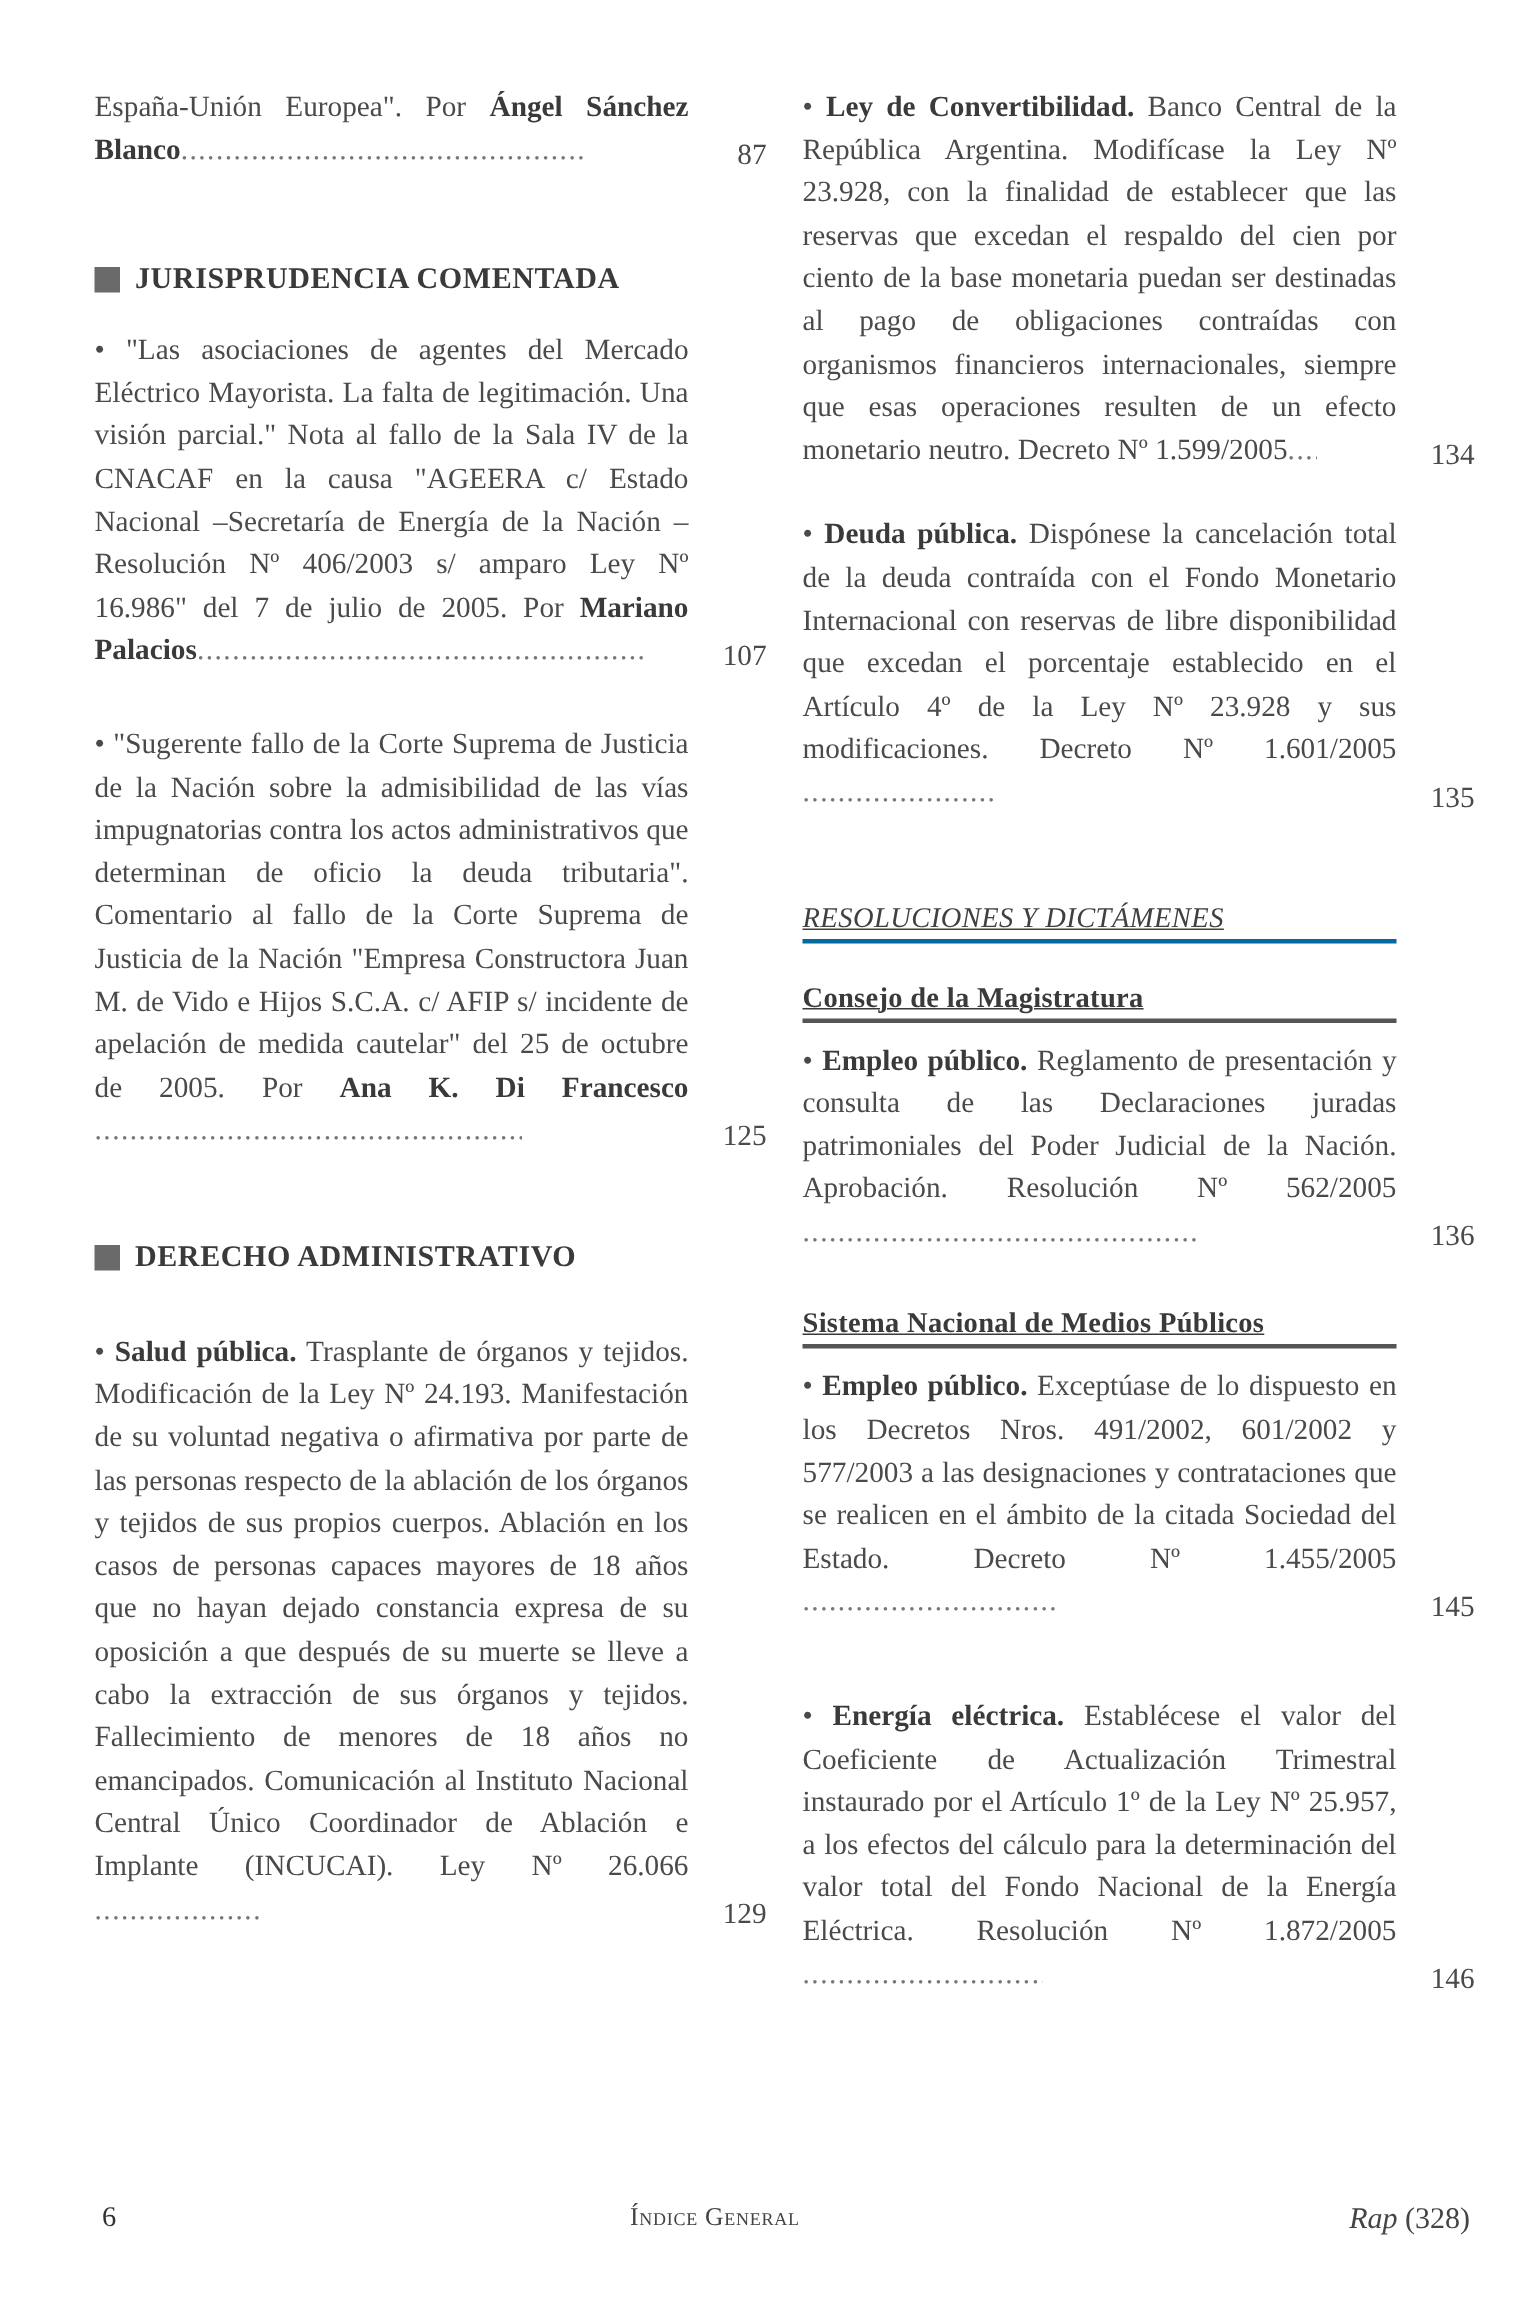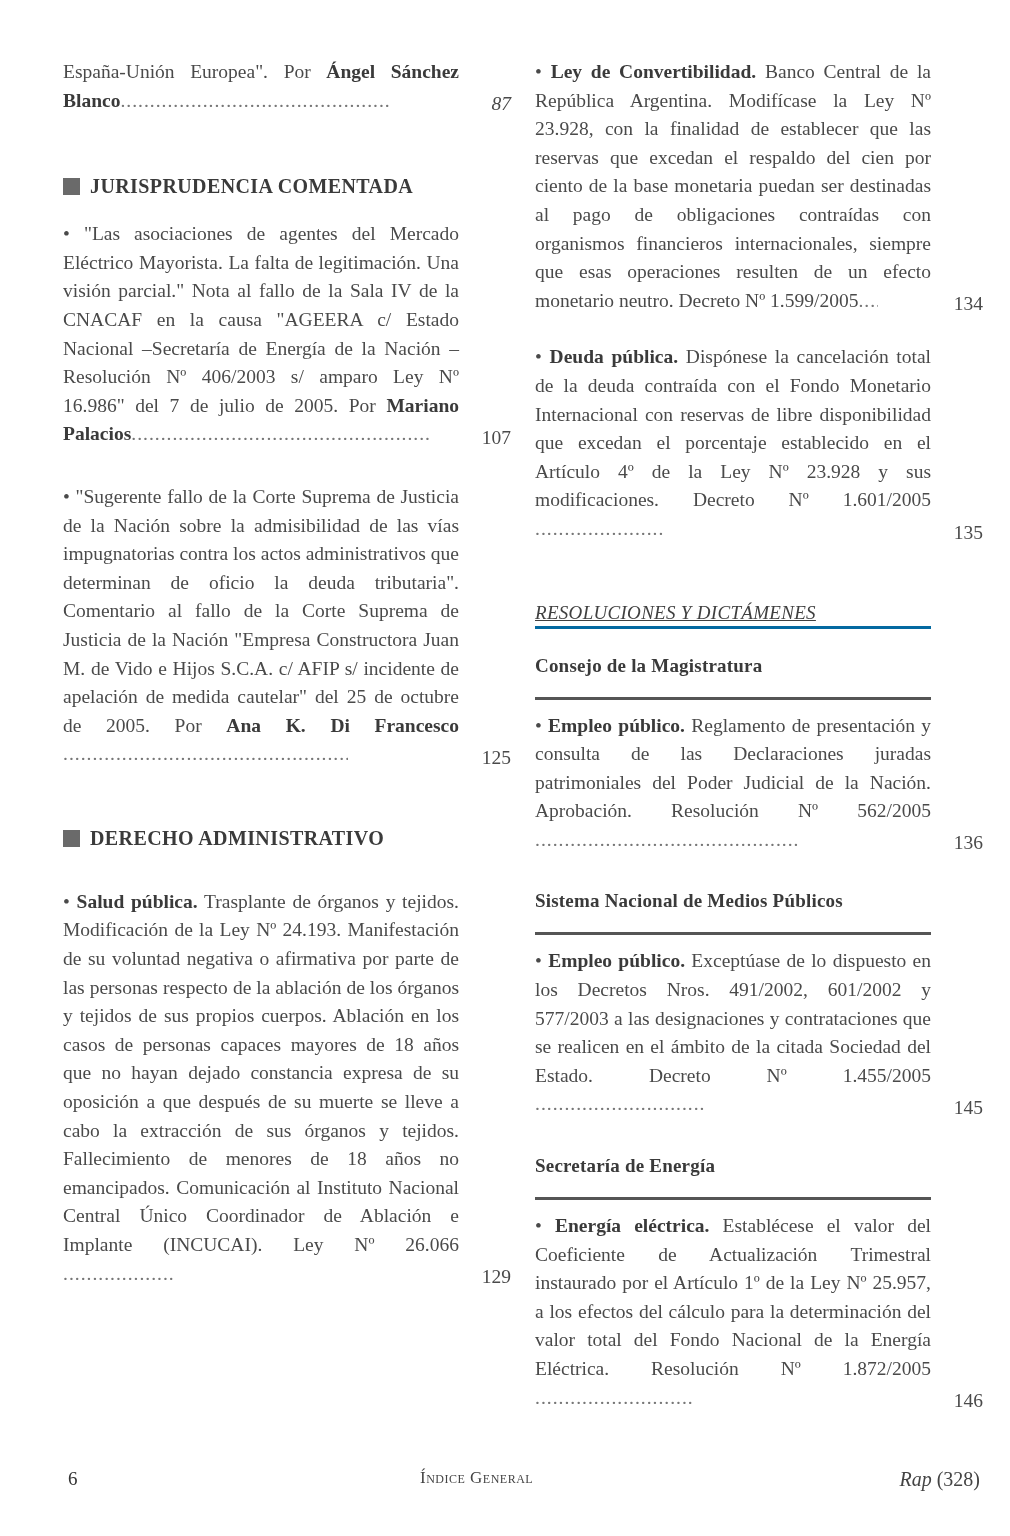--- a/index.html
+++ b/index.html
@@ -22,38 +22,38 @@
     font-size: 20px; font-weight: bold; letter-spacing: 0.4px; color: #3a3a3a;
     display: flex; align-items: center; margin: 0; text-align: right;
   }
   .sq { display: inline-block; width: 17px; height: 17px; background: #6a6a6a; margin-right: 10px; }
   .subhead-italic {
     font-style: italic; font-size: 19px; color: #404040; letter-spacing: 0.3px;
     border-bottom: 3px solid #0369a1; padding-bottom: 2px; text-decoration: underline; text-decoration-thickness: 1px;
   }
   .subhead-bold {
     font-weight: bold; font-size: 19px; color: #3a3a3a; letter-spacing: 0.2px;
-    border-bottom: 3px solid #555; padding-bottom: 20px; text-decoration-thickness: 1px;
+    border-bottom: 3px solid #555; padding-bottom: 2px; text-decoration: underline; text-decoration-thickness: 1px;
   }
   .footer { position: absolute; top: 1468px; left: 0; width: 1010px; height: 30px; }
   .footer .fnum { position: absolute; left: 68px; font-size: 19px; color: #333; }
   .footer .ftitle { position: absolute; left: 420px; font-size: 17px; font-variant: small-caps; letter-spacing: 0.5px; color: #444; text-align: right; }
   .footer .fpub { position: absolute; right: 30px; font-size: 20px; color: #444; }
   .footer .fpub i { font-style: italic; }
 </style>
 </head>
 <body>
 
 <div class="col col-left">
 
   <div class="entry-wrap">
     <p class="entry">
       <span>España-Unión Europea". Por </span><b>Ángel Sánchez Blanco</b><span class="dots" style="display:inline-block;width:270px;overflow:hidden;vertical-align:bottom;white-space:nowrap;letter-spacing:1px;color:#777;">................................................................................................................................</span>
     </p>
-    <span class="pg" style="bottom:0;font-style:italic;">87</span>
+    <span class="pg" style="bottom:0;">87</span>
   </div>
 
   <div style="height:60px;"></div>
 
   <h2 class="section-title">
     <span class="sq"></span>
     <span>JURISPRUDENCIA COMENTADA</span>
   </h2>
 
   <div style="height:22px;"></div>
@@ -145,21 +145,20 @@
     <p class="entry">
       <span>•</span>
       <b>Empleo público.</b>
       <span>Exceptúase de lo dispuesto en los Decretos Nros. 491/2002, 601/2002 y 577/2003 a las designaciones y contrataciones que se realicen en el ámbito de la citada Sociedad del Estado. Decreto Nº 1.455/2005</span><span style="display:inline-block;width:170px;overflow:hidden;vertical-align:bottom;white-space:nowrap;letter-spacing:1px;color:#777;">................................................................................................................................</span>
     </p>
     <span class="pg" style="bottom:0;">145</span>
   </div>
 
   <div style="height:36px;"></div>
 
-  <div class="subhead-bold">Secretaría de Energía</div>
   <div style="height:12px;"></div>
   <div class="entry-wrap">
     <p class="entry">
       <span>•</span>
       <b>Energía eléctrica.</b>
       <span>Establécese el valor del Coeficiente de Actualización Trimestral instaurado por el Artículo 1º de la Ley Nº 25.957, a los efectos del cálculo para la determinación del valor total del Fondo Nacional de la Energía Eléctrica. Resolución Nº 1.872/2005</span><span style="display:inline-block;width:160px;overflow:hidden;vertical-align:bottom;white-space:nowrap;letter-spacing:1px;color:#777;">................................................................................................................................</span>
     </p>
     <span class="pg" style="bottom:0;">146</span>
   </div>
 </div>

